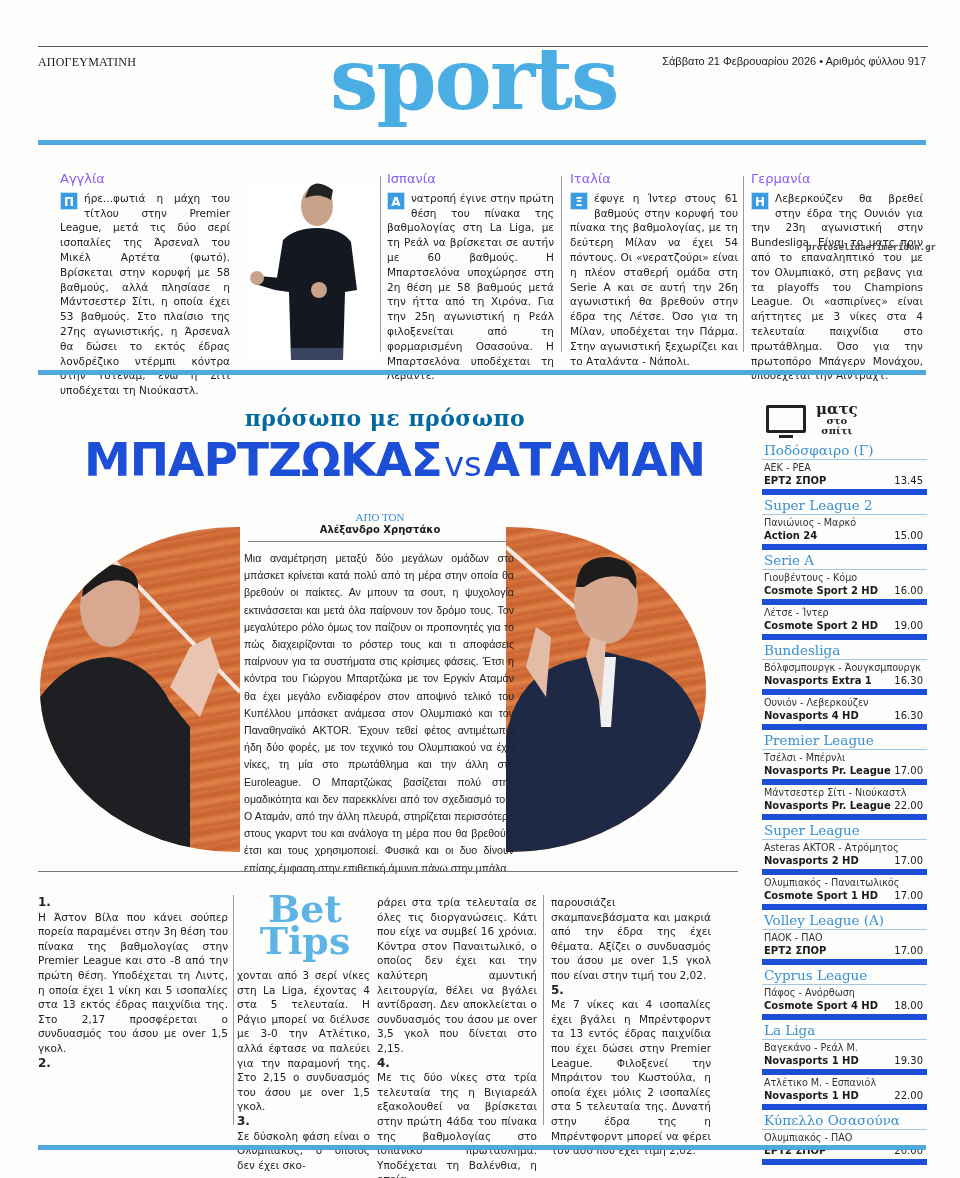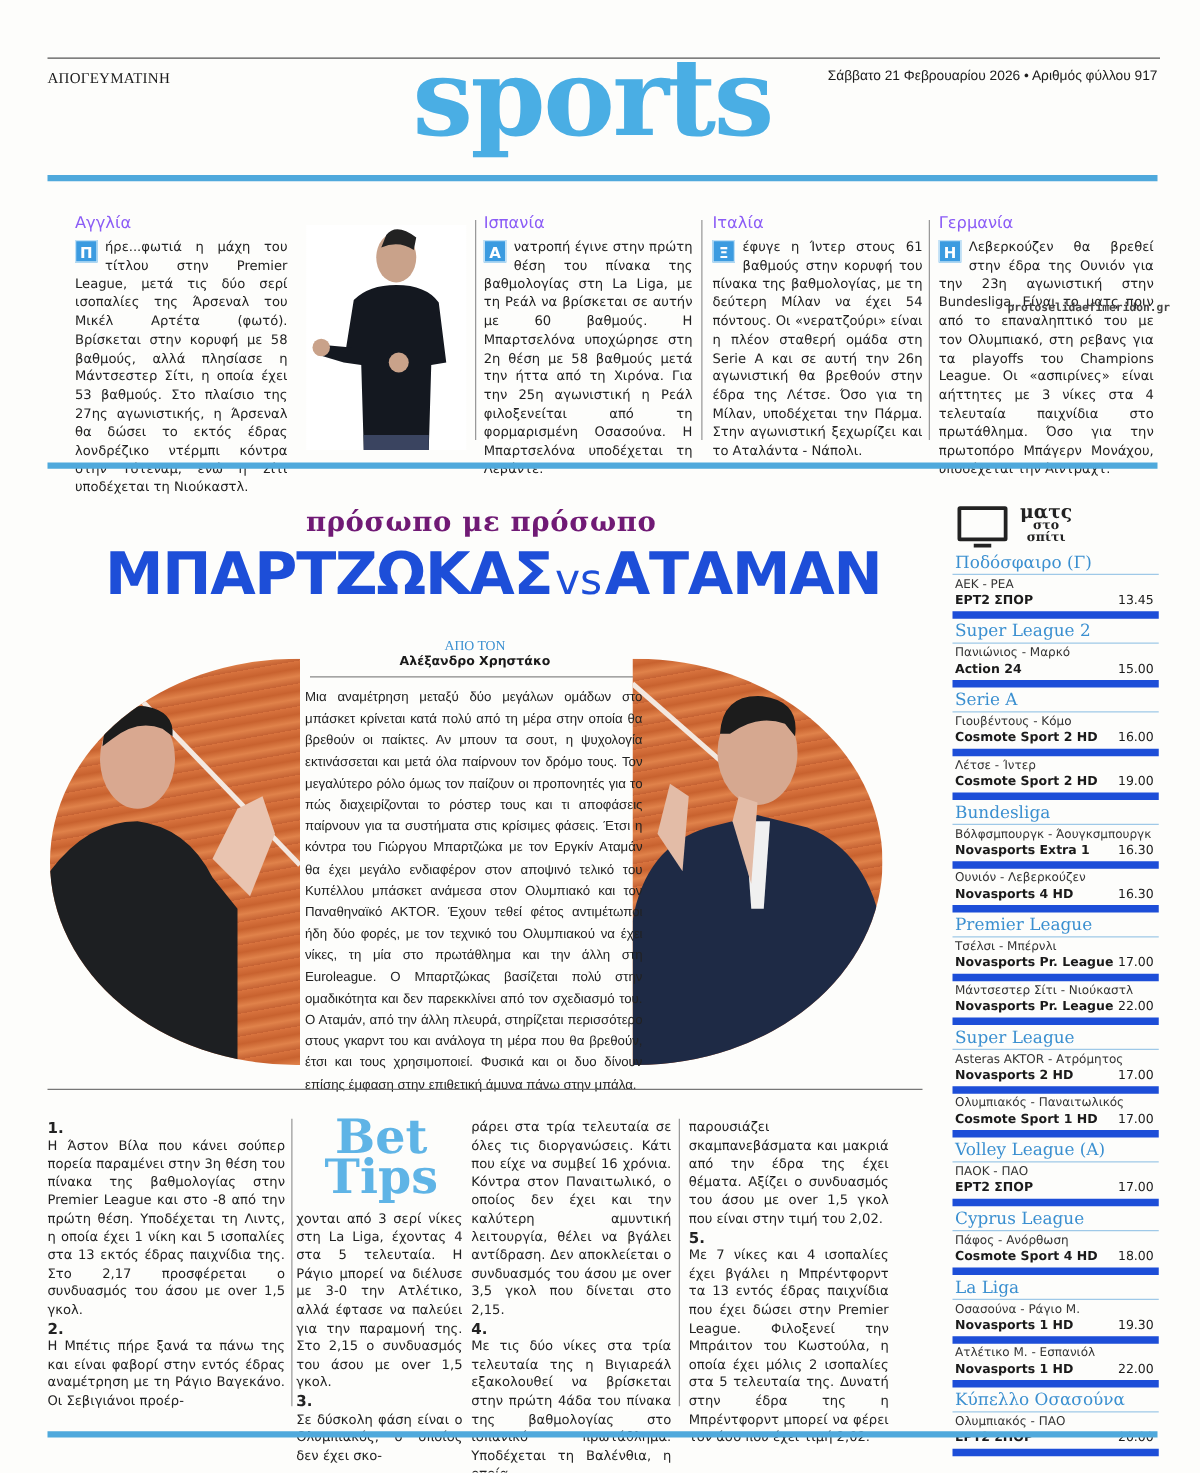--- a/index.html
+++ b/index.html
@@ -18,21 +18,21 @@
   .country { top: 172px; font-size: 10.5px; line-height: 14.8px; color: #222; text-align: justify; }
   .country h3 { font-size: 13px; font-weight: normal; margin-bottom: 4px; color: #8b5cf6; }
   .dropcap { float: left; width: 18px; height: 18px; margin: 1px 6px 0 0; background: #3b9be0; color: #fff; font-weight: bold; font-size: 12px; text-align: center; line-height: 18px; border: 1px solid #bfe0f6; }
   .col-div { width: 1px; background: #999; }
 
   
   .photo-arteta { left: 245px; top: 180px; width: 128px; height: 180px; background: linear-gradient(#ffffff 0%, #fff 10%, #fff 100%); overflow: hidden; }
   .person { position: absolute; }
 
   
-  .kicker { left: 220px; top: 405px; width: 330px; text-align: center; font-family: "DejaVu Serif", serif; font-weight: bold; font-size: 22px; color: #701a75; letter-spacing: 0.5px; }
+  .kicker { left: 220px; top: 405px; width: 330px; text-align: center; font-family: "DejaVu Serif", serif; font-weight: bold; font-size: 22px; color: #0369a1; letter-spacing: 0.5px; }
   .headline { left: 84px; top: 432px; font-family: "DejaVu Sans", sans-serif; font-weight: bold; font-size: 47px; letter-spacing: -1px; color: #1d4ed8; white-space: nowrap; }
   .headline .vs { font-weight: normal; font-size: 34px; letter-spacing: 0; margin: 0 2px; }
   .byline-pre { left: 260px; top: 511px; width: 240px; text-align: center; font-family: "Liberation Serif", serif; font-size: 11px; color: #3a8fd0; }
   .byline { left: 260px; top: 524px; width: 240px; text-align: center; font-size: 10px; font-weight: bold; }
   .byline-rule { left: 248px; top: 541px; width: 262px; height: 1px; background: #888; }
   .main-text { left: 244px; top: 550px; width: 270px; font-family: Liberation Sans, sans-serif; font-size: 10.6px; line-height: 17.2px; text-align: justify; color: #222; }
 
   .circle-left { left: 40px; top: 527px; width: 200px; height: 325px; overflow: hidden; border-radius: 200px 0 0 200px / 165px 0 0 165px; }
   .circle-right { left: 506px; top: 527px; width: 200px; height: 325px; overflow: hidden; border-radius: 0 200px 200px 0 / 0 165px 165px 0; }
   .court { position: absolute; inset: 0; background: repeating-linear-gradient(170deg, #d8733e 0px, #c8622f 6px, #e0824a 12px, #c56233 18px); }
@@ -239,21 +239,21 @@
       <div class="tv-cat">Cyprus League</div>
       <div class="tv-item">
         <div class="tv-match">Πάφος - Ανόρθωση</div>
         <div class="tv-row">
           <span>Cosmote Sport 4 HD</span>
           <span class="time">18.00</span>
         </div>
       </div>
       <div class="tv-cat">La Liga</div>
       <div class="tv-item">
-        <div class="tv-match">Οσασούνα - Ράγιο Μ.</div>
+        <div class="tv-match">Βαγεκάνο - Ρεάλ Μ.</div>
         <div class="tv-row">
           <span>Novasports 1 HD</span>
           <span class="time">19.30</span>
         </div>
       </div>
       <div class="tv-item">
         <div class="tv-match">Ατλέτικο Μ. - Εσπανιόλ</div>
         <div class="tv-row">
           <span>Novasports 1 HD</span>
           <span class="time">22.00</span>
@@ -268,21 +268,20 @@
         </div>
       </div>
     </div>
 </div>
 
 <div class="abs bet-rule"></div>
 <div class="abs tips-col" style="left:38px; width:190px;">
   <span class="num">1.</span>
   <span>Η Άστον Βίλα που κάνει σούπερ πορεία παραμένει στην 3η θέση του πίνακα της βαθμολογίας στην Premier League και στο -8 από την πρώτη θέση. Υποδέχεται τη Λιντς, η οποία έχει 1 νίκη και 5 ισοπαλίες στα 13 εκτός έδρας παιχνίδια της. Στο 2,17 προσφέρεται ο συνδυασμός του άσου με over 1,5 γκολ.</span>
   <span class="num">2.</span>
-  <span>Η Μπέτις πήρε ξανά τα πάνω της και είναι φαβορί στην εντός έδρας αναμέτρηση με τη Ράγιο Βαγεκάνο. Οι Σεβιγιάνοι προέρ-</span>
 </div>
 <div class="abs col-div" style="left:233px; top:895px; height:230px;"></div>
 <div class="abs bet-logo">
   <span class="l1">Bet</span>
   <span class="l2">Tips</span>
 </div>
 <div class="abs tips-col" style="left:237px; top:968px; width:133px;">
   <span>χονται από 3 σερί νίκες στη La Liga, έχοντας 4 στα 5 τελευταία. Η Ράγιο μπορεί να διέλυσε με 3-0 την Ατλέτικο, αλλά έφτασε να παλεύει για την παραμονή της. Στο 2,15 ο συνδυασμός του άσου με over 1,5 γκολ.</span>
   <span class="num">3.</span>
   <span>Σε δύσκολη φάση είναι ο Ολυμπιακός, ο οποίος δεν έχει σκο-</span>

